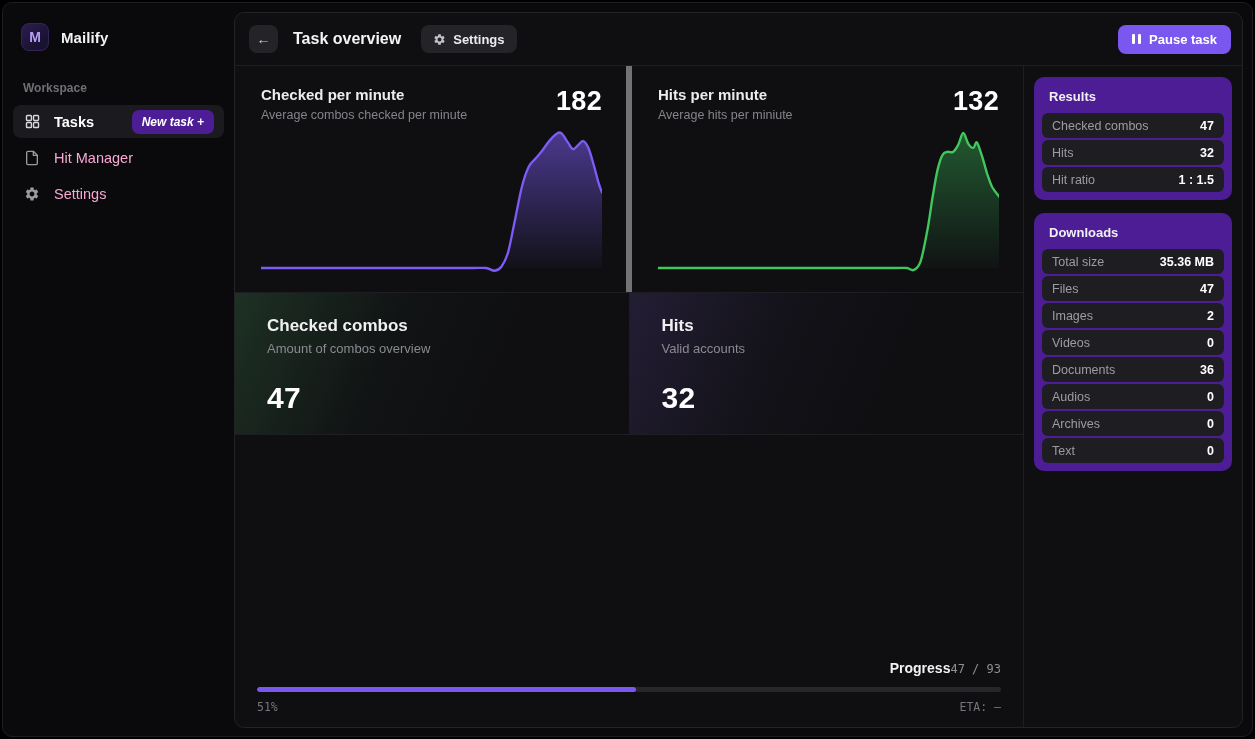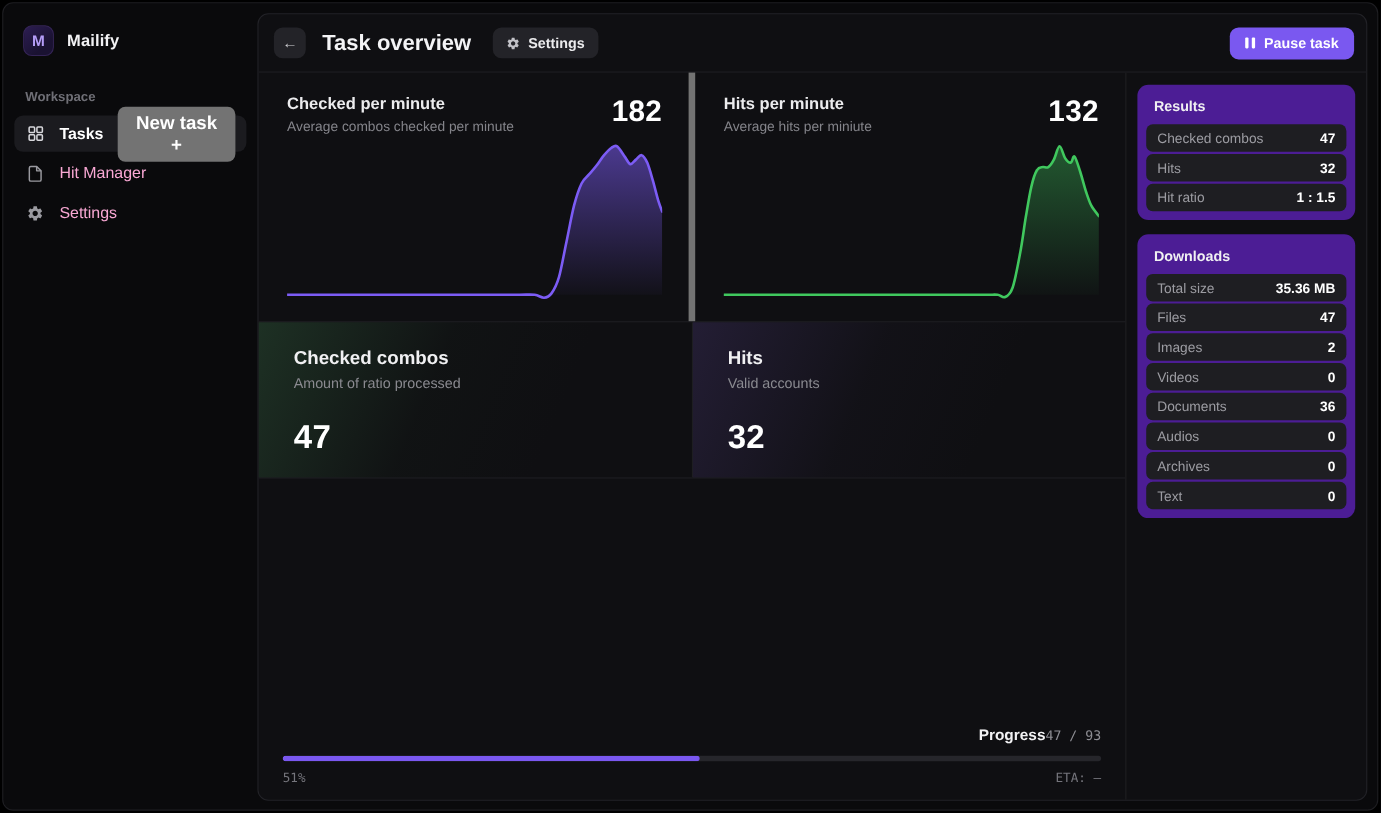--- a/index.html
+++ b/index.html
@@ -16,31 +16,31 @@
     display:flex; align-items:center; justify-content:center;
     color:#b59df8; font-size:14px; font-weight:700; }
   .brand-name { color:#f2f2f4; font-size:15px; font-weight:700; letter-spacing:.1px; }
   .section-label { margin:30px 10px 10px; color:#6f6f76; font-size:12px; font-weight:600; }
   .nav-item { height:33px; margin-bottom:3px; border-radius:8px; display:flex; align-items:center;
     gap:13px; padding:0 10px; color:#f9a8d4; font-size:14.5px; cursor:default; }
   .nav-item.active { background:#1b1b1f; color:#ffffff; font-weight:600; }
   .nav-item .nicon { width:18px; height:18px; display:flex; align-items:center; justify-content:center;
     color:#9a9aa0; flex-shrink:0; }
   .nav-item.active .nicon { color:#d8d8dc; }
-  .badge-btn { margin-left:auto; background:#737373; color:#fff; font-size:17px; font-weight:700;
-    border:none; border-radius:7px; padding:5px 10px; font-family:inherit; cursor:pointer; }
+  .badge-btn { margin-left:auto; background:#4c1d95; color:#fff; font-size:12px; font-weight:700;
+    border:none; border-radius:7px; padding:5px 10px; font-family:inherit; cursor:pointer;font-style:italic; }
 
   
   .main-panel { flex:1; margin:9px 9px 8px 0; background:#0f0f12; border:1px solid #222227;
     border-radius:10px; display:flex; flex-direction:column; overflow:hidden; min-width:0; }
   .panel-header { height:53px; flex-shrink:0; border-bottom:1px solid #1e1e22;
     display:flex; align-items:center; padding:0 11px 0 14px; gap:15px; }
   .back-btn { width:29px; height:28px; background:#232328; border:none; border-radius:8px;
     color:#d2d2d6; font-size:14px; cursor:pointer; display:flex; align-items:center; justify-content:center; }
-  .panel-title { color:#f4f4f6; font-size:20px; font-weight:700; margin-right:5px; }
+  .panel-title { color:#f4f4f6; font-size:16px; font-weight:700; margin-right:5px; }
   .hdr-settings-btn { height:28px; background:#232328; border:none; border-radius:8px;
     display:flex; align-items:center; gap:7px; padding:0 12px; color:#ececee;
     font-size:13px; font-weight:600; font-family:inherit; cursor:pointer; }
   .hdr-settings-btn svg { color:#c2c2c8; }
   .hdr-spacer { flex:1; }
   .pause-btn { height:29px; background:#7a58f0; border:none; border-radius:8px;
     display:flex; align-items:center; gap:8px; padding:0 14px; color:#fff;
     font-size:13px; font-weight:700; font-family:inherit; cursor:pointer; }
   .pause-icon { display:flex; gap:3px; }
   .pause-icon i { display:block; width:3px; height:10px; background:#fff; border-radius:1px; }
@@ -194,21 +194,21 @@
                   </linearGradient>
                 </defs>
       <path class="area" stroke="none" d="M0.0,140.0 C17.4,140.0 75.4,140.0 104.4,140.0 C133.4,140.0 155.4,140.0 174.0,140.0 C192.6,140.0 204.2,140.0 215.8,140.0 C227.4,140.0 237.2,140.0 243.6,140.0 C250.0,140.0 251.1,139.7 254.0,140.0 C256.9,140.3 258.7,143.2 261.0,142.0 C263.3,140.9 265.6,139.9 268.0,133.3 C270.3,126.6 272.9,112.8 274.9,102.2 C277.0,91.6 278.4,79.9 280.1,69.8 C281.9,59.7 283.6,48.6 285.4,41.4 C287.1,34.2 288.8,29.5 290.6,26.6 C292.3,23.7 294.1,24.3 295.8,23.9 C297.5,23.4 299.3,25.0 301.0,23.9 C302.8,22.8 304.5,20.3 306.2,17.1 C308.0,14.0 309.7,5.2 311.5,5.0 C313.2,4.8 314.9,13.3 316.7,15.8 C318.4,18.3 320.5,20.1 321.9,19.8 C323.4,19.6 323.9,13.1 325.4,14.4 C326.8,15.8 328.9,22.8 330.6,27.9 C332.3,33.1 334.1,40.3 335.8,45.5 C337.6,50.7 339.0,55.2 341.0,59.0 C343.1,62.8 346.8,66.9 348.0,68.4 L348,140 L0,140 Z" fill="url(#grad-1)"></path>
       <path class="line" fill="none" stroke-width="2.4" stroke-linecap="round" stroke-linejoin="round" d="M0.0,140.0 C17.4,140.0 75.4,140.0 104.4,140.0 C133.4,140.0 155.4,140.0 174.0,140.0 C192.6,140.0 204.2,140.0 215.8,140.0 C227.4,140.0 237.2,140.0 243.6,140.0 C250.0,140.0 251.1,139.7 254.0,140.0 C256.9,140.3 258.7,143.2 261.0,142.0 C263.3,140.9 265.6,139.9 268.0,133.3 C270.3,126.6 272.9,112.8 274.9,102.2 C277.0,91.6 278.4,79.9 280.1,69.8 C281.9,59.7 283.6,48.6 285.4,41.4 C287.1,34.2 288.8,29.5 290.6,26.6 C292.3,23.7 294.1,24.3 295.8,23.9 C297.5,23.4 299.3,25.0 301.0,23.9 C302.8,22.8 304.5,20.3 306.2,17.1 C308.0,14.0 309.7,5.2 311.5,5.0 C313.2,4.8 314.9,13.3 316.7,15.8 C318.4,18.3 320.5,20.1 321.9,19.8 C323.4,19.6 323.9,13.1 325.4,14.4 C326.8,15.8 328.9,22.8 330.6,27.9 C332.3,33.1 334.1,40.3 335.8,45.5 C337.6,50.7 339.0,55.2 341.0,59.0 C343.1,62.8 346.8,66.9 348.0,68.4" stroke="#40c85e"></path>
     </svg>
   </div>
           </div>
         <div class="stats-row" id="stats-row">
             <div class="stat-card green">
     <div class="stat-title">Checked combos</div>
-    <div class="stat-sub">Amount of ratio processed</div>
+    <div class="stat-sub">Amount of combos overview</div>
     <div class="stat-value">47</div>
   </div>
             <div class="stat-card purple">
     <div class="stat-title">Hits</div>
     <div class="stat-sub">Valid accounts</div>
     <div class="stat-value">32</div>
   </div>
           </div>
         <div class="flex-spacer"></div>
 

